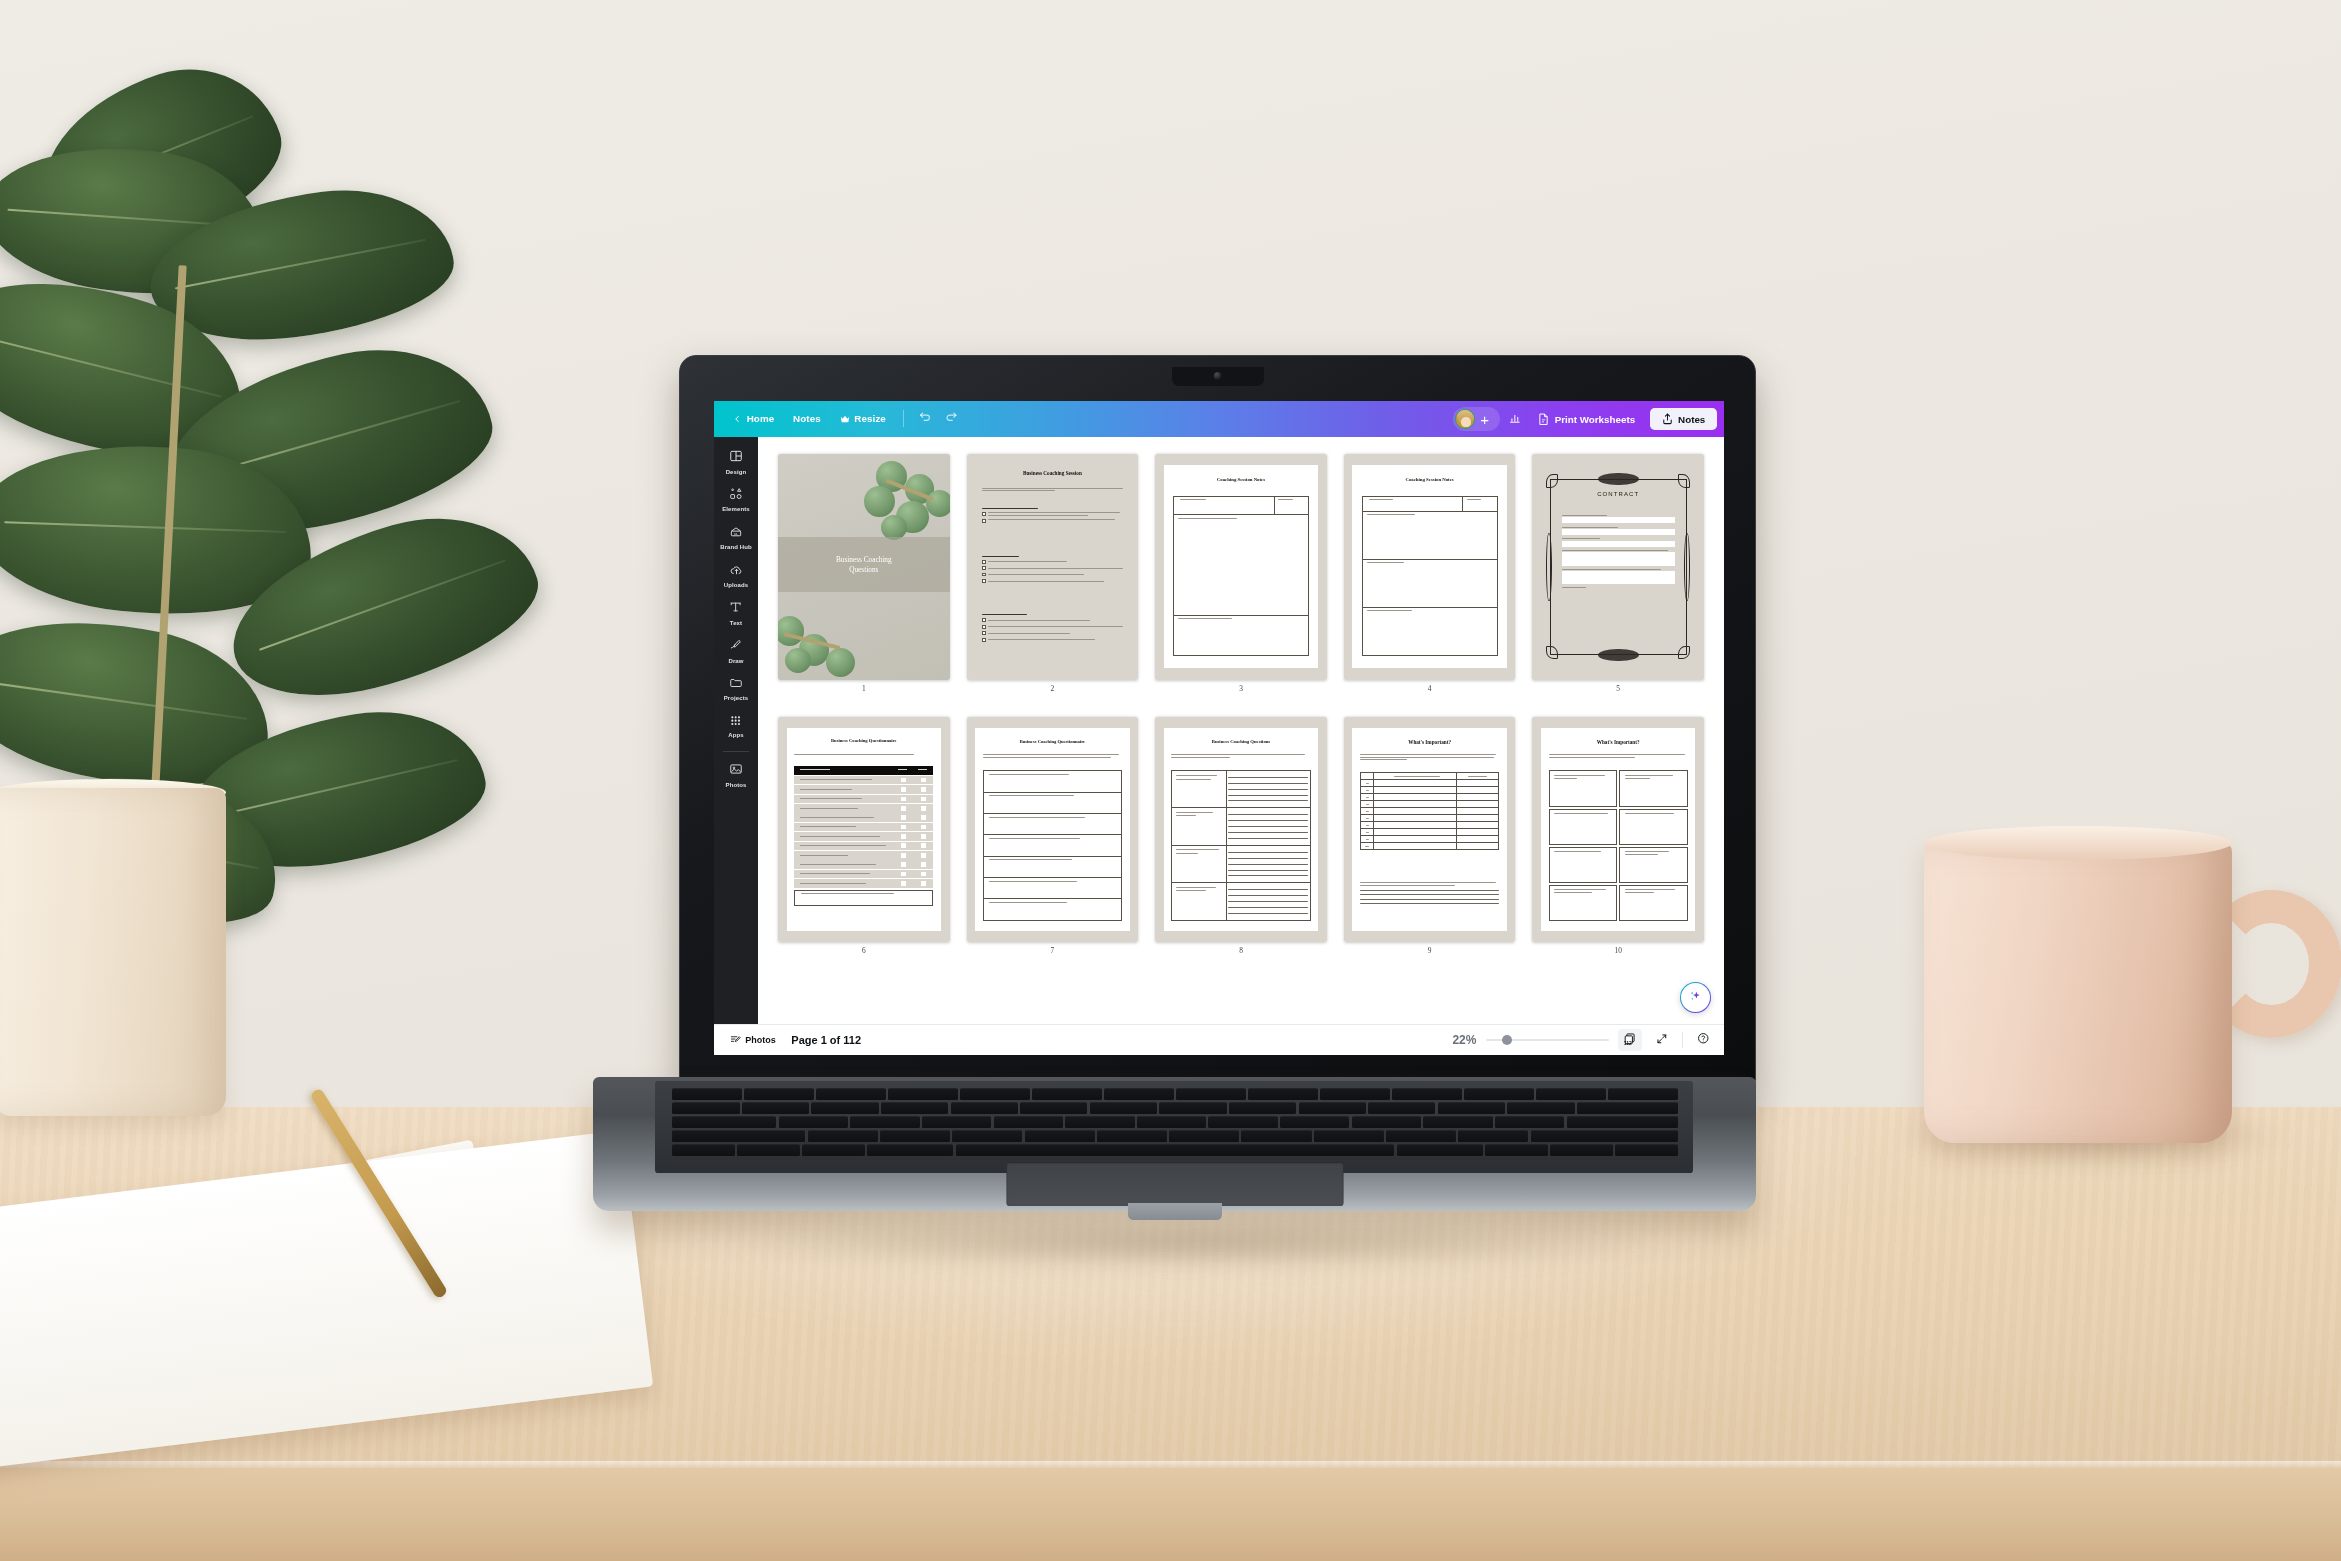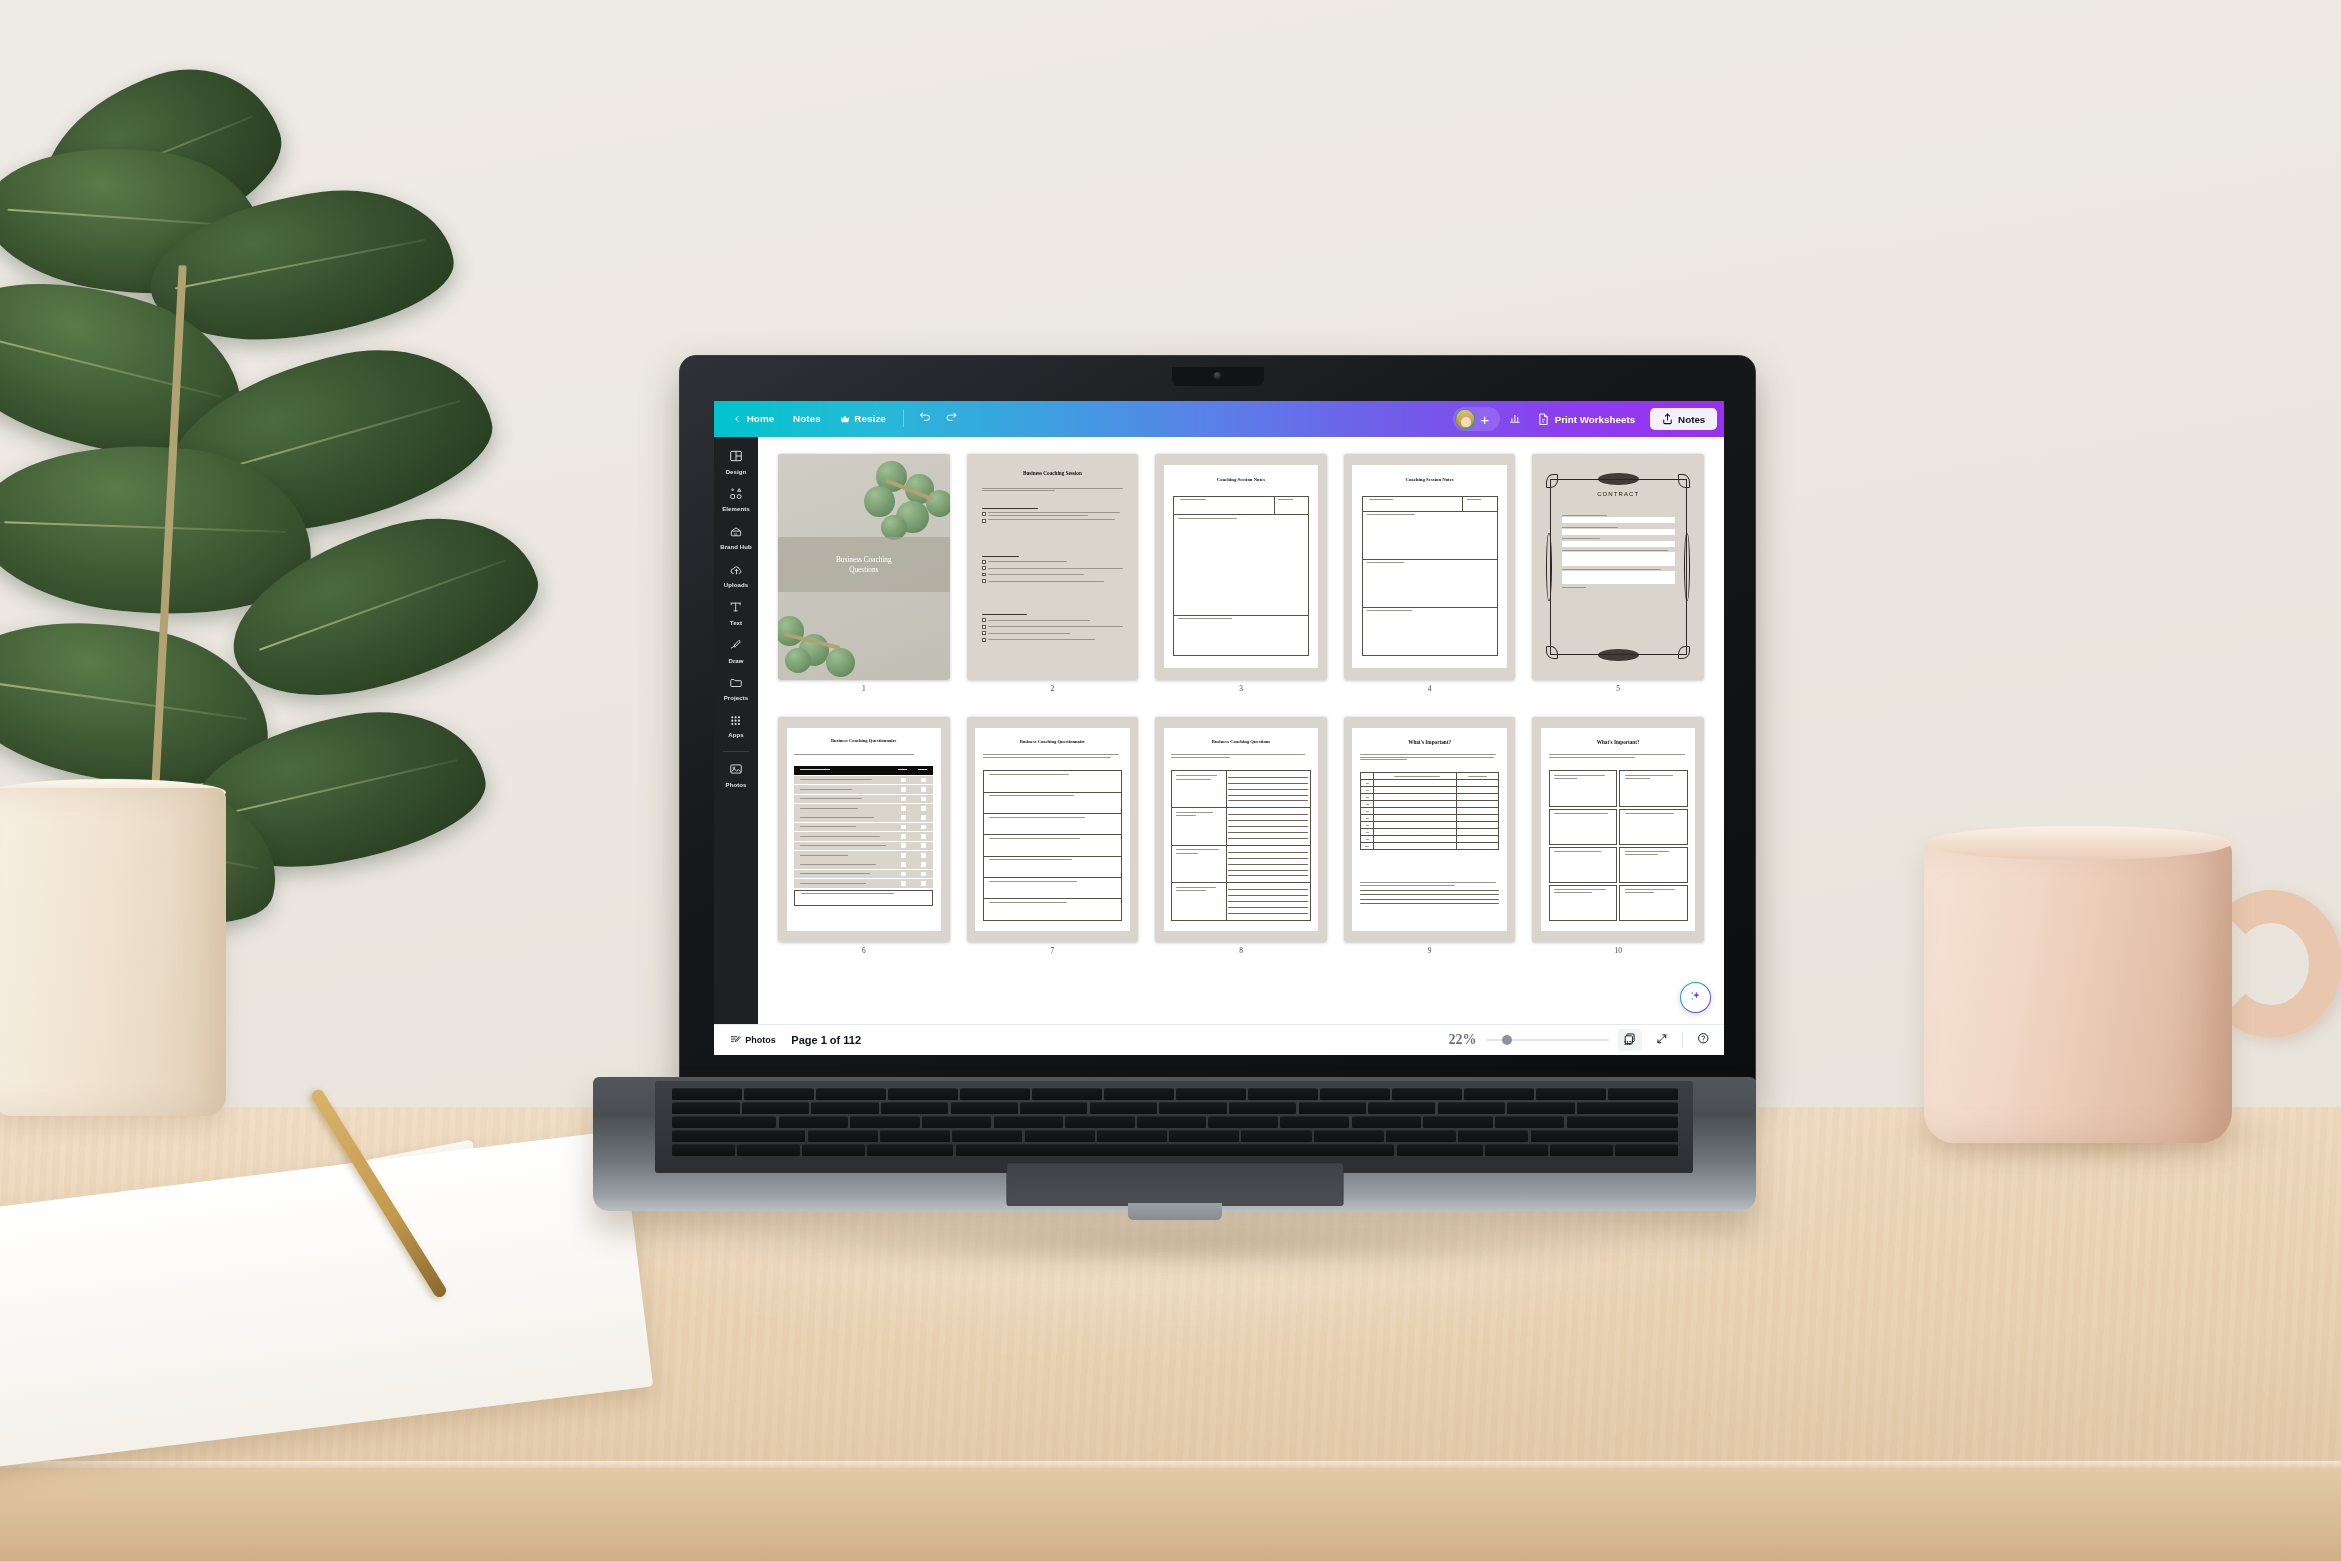--- a/index.html
+++ b/index.html
@@ -254,21 +254,21 @@
   .cover-t{ font-family:"Liberation Serif", serif; color:#fff; font-size:7.3px; line-height:1.32; text-align:center; }
 
   .bottombar{
     height:31px; flex:0 0 31px; background:#fff; border-top:0.8px solid #e6e9ec;
     display:flex; align-items:center; padding:0 9.4px; gap:9.4px;
   }
   .bb-btn{ display:flex; align-items:center; gap:4.7px; padding:3.9px 6.2px; border-radius:3.9px;
       font-size:9px; font-weight:700; color:#0d1216; cursor:pointer; }
   .bb-page{ font-size:11px; font-weight:700; color:#0d1216; cursor:default; }
   .bb-spacer{ flex:1; }
-  .zoom-pct{ font-size:14px; color:#6a7178; font-weight:600; min-width:26.5px; text-align:right;font-family:Liberation Serif, serif; }
+  .zoom-pct{ font-size:12px; color:#6a7178; font-weight:600; min-width:26.5px; text-align:right; }
   .slider{ width:123px; height:2.3px; background:#e3e6e9; border-radius:2.3px; position:relative; cursor:pointer; }
   .knob{ position:absolute; left:17%; top:50%; transform:translate(-50%,-50%);
      width:10px; height:10px; border-radius:50%; background:#8d9399; }
   .pg-count-btn{ display:flex; align-items:center; justify-content:center;
      width:23.4px; height:22px; border-radius:3.9px; background:#f2f3f5; cursor:pointer; position:relative; }
   .pg-count-num{ position:absolute; left:5.5px; bottom:5.5px; font-size:5px; font-weight:700; color:#0d1216; }
   .bb-div{ width:0.8px; height:15.6px; background:#e3e6e9; }
 
   .magic{
     position:absolute; right:13.3px; bottom:11px; width:31px; height:31px; border-radius:50%;

